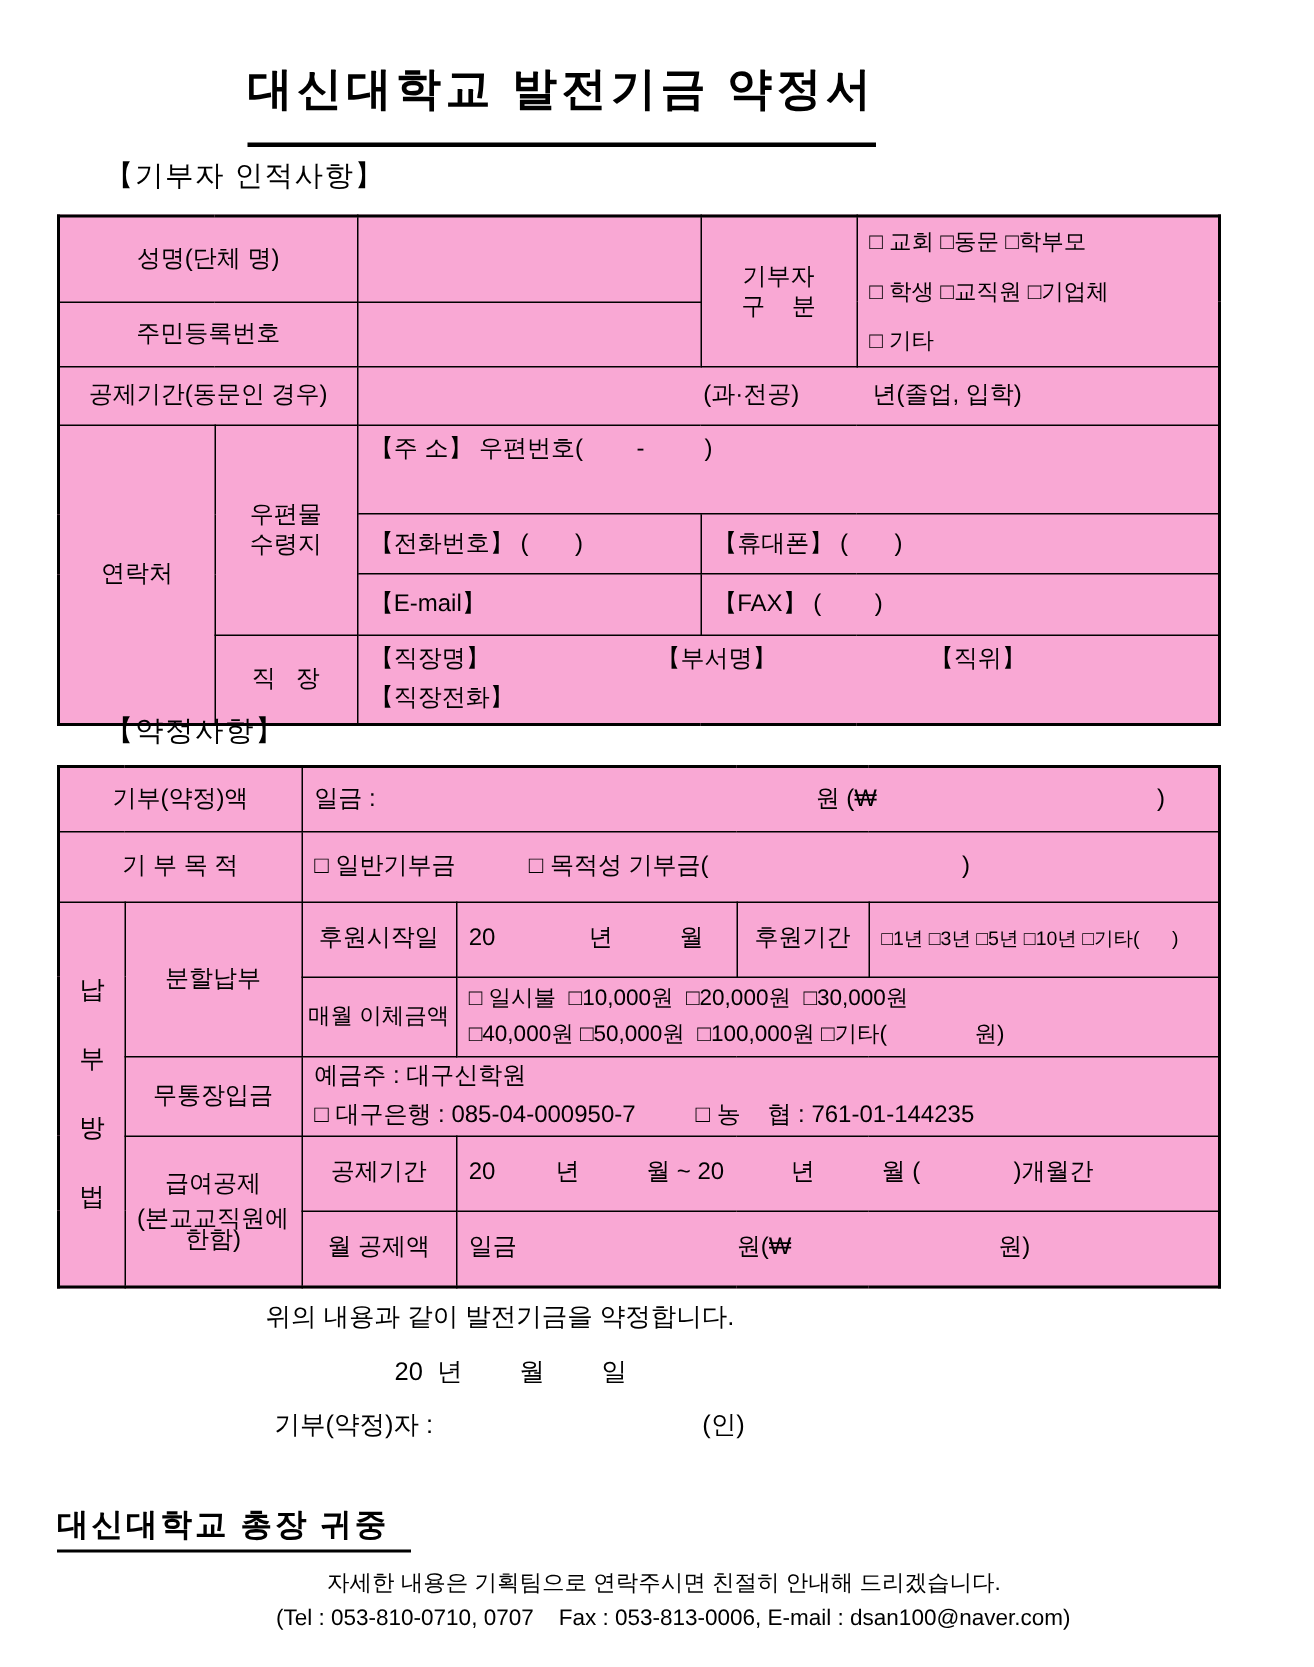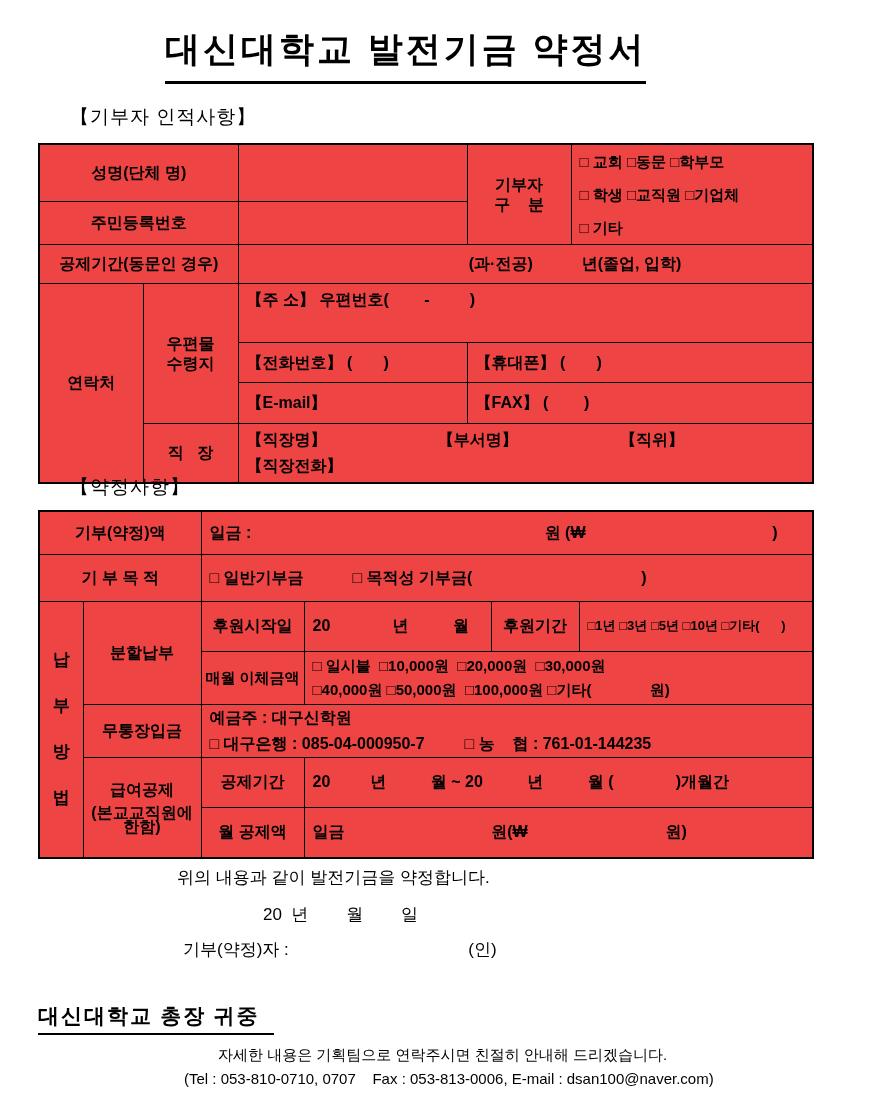--- a/index.html
+++ b/index.html
@@ -1,25 +1,25 @@
 <!DOCTYPE html>
 <html><head>
 <meta charset="utf-8">
 <style>
   html,body { margin:0; padding:0; background:#fff; }
   .page { position:relative; width:876px; height:1111px; background:#ffffff;
           font-family:"Liberation Sans", sans-serif; color:#000; overflow:hidden; }
   .abs { position:absolute; white-space:pre-wrap; }
-  .title { left:165px; top:26px; font-size:35px; font-weight:bold; letter-spacing:3px;
-           border-bottom:3px solid #000; padding-bottom:8px; }
+  .title { left:165px; top:39px; font-size:30px; font-weight:bold; letter-spacing:3px;
+           border-bottom:3px solid #000; padding-bottom:15px; }
   .sec-h { font-size:19px; letter-spacing:1px;margin-left:32px; }
   .sec-h1 { left:38px; top:104px; }
   .sec-h2 { left:38px; top:474px; }
   table { position:absolute; left:38px; border-collapse:collapse; table-layout:fixed;
-          border:2px solid #000; background:#ef4444;font-weight:bold; }
+          border:2px solid #000; background:#f9a8d4; }
   #t1 { top:143px; width:774px; }
   #t2 { top:510px; width:774px; }
   td { border:1px solid #000; font-size:16px; text-align:center; vertical-align:middle;
        white-space:pre-wrap; padding:0; overflow:hidden; line-height:1.25; }
   td.l { text-align:left; padding-left:8px; }
   td.top { vertical-align:top; padding-top:6px; }
   td.chk { text-align:left; padding-left:8px; font-size:15px; line-height:33px; }
   td.two { line-height:26px; }
   td.small { font-size:13px; }
   td.m15 { font-size:15px; line-height:24px; }

